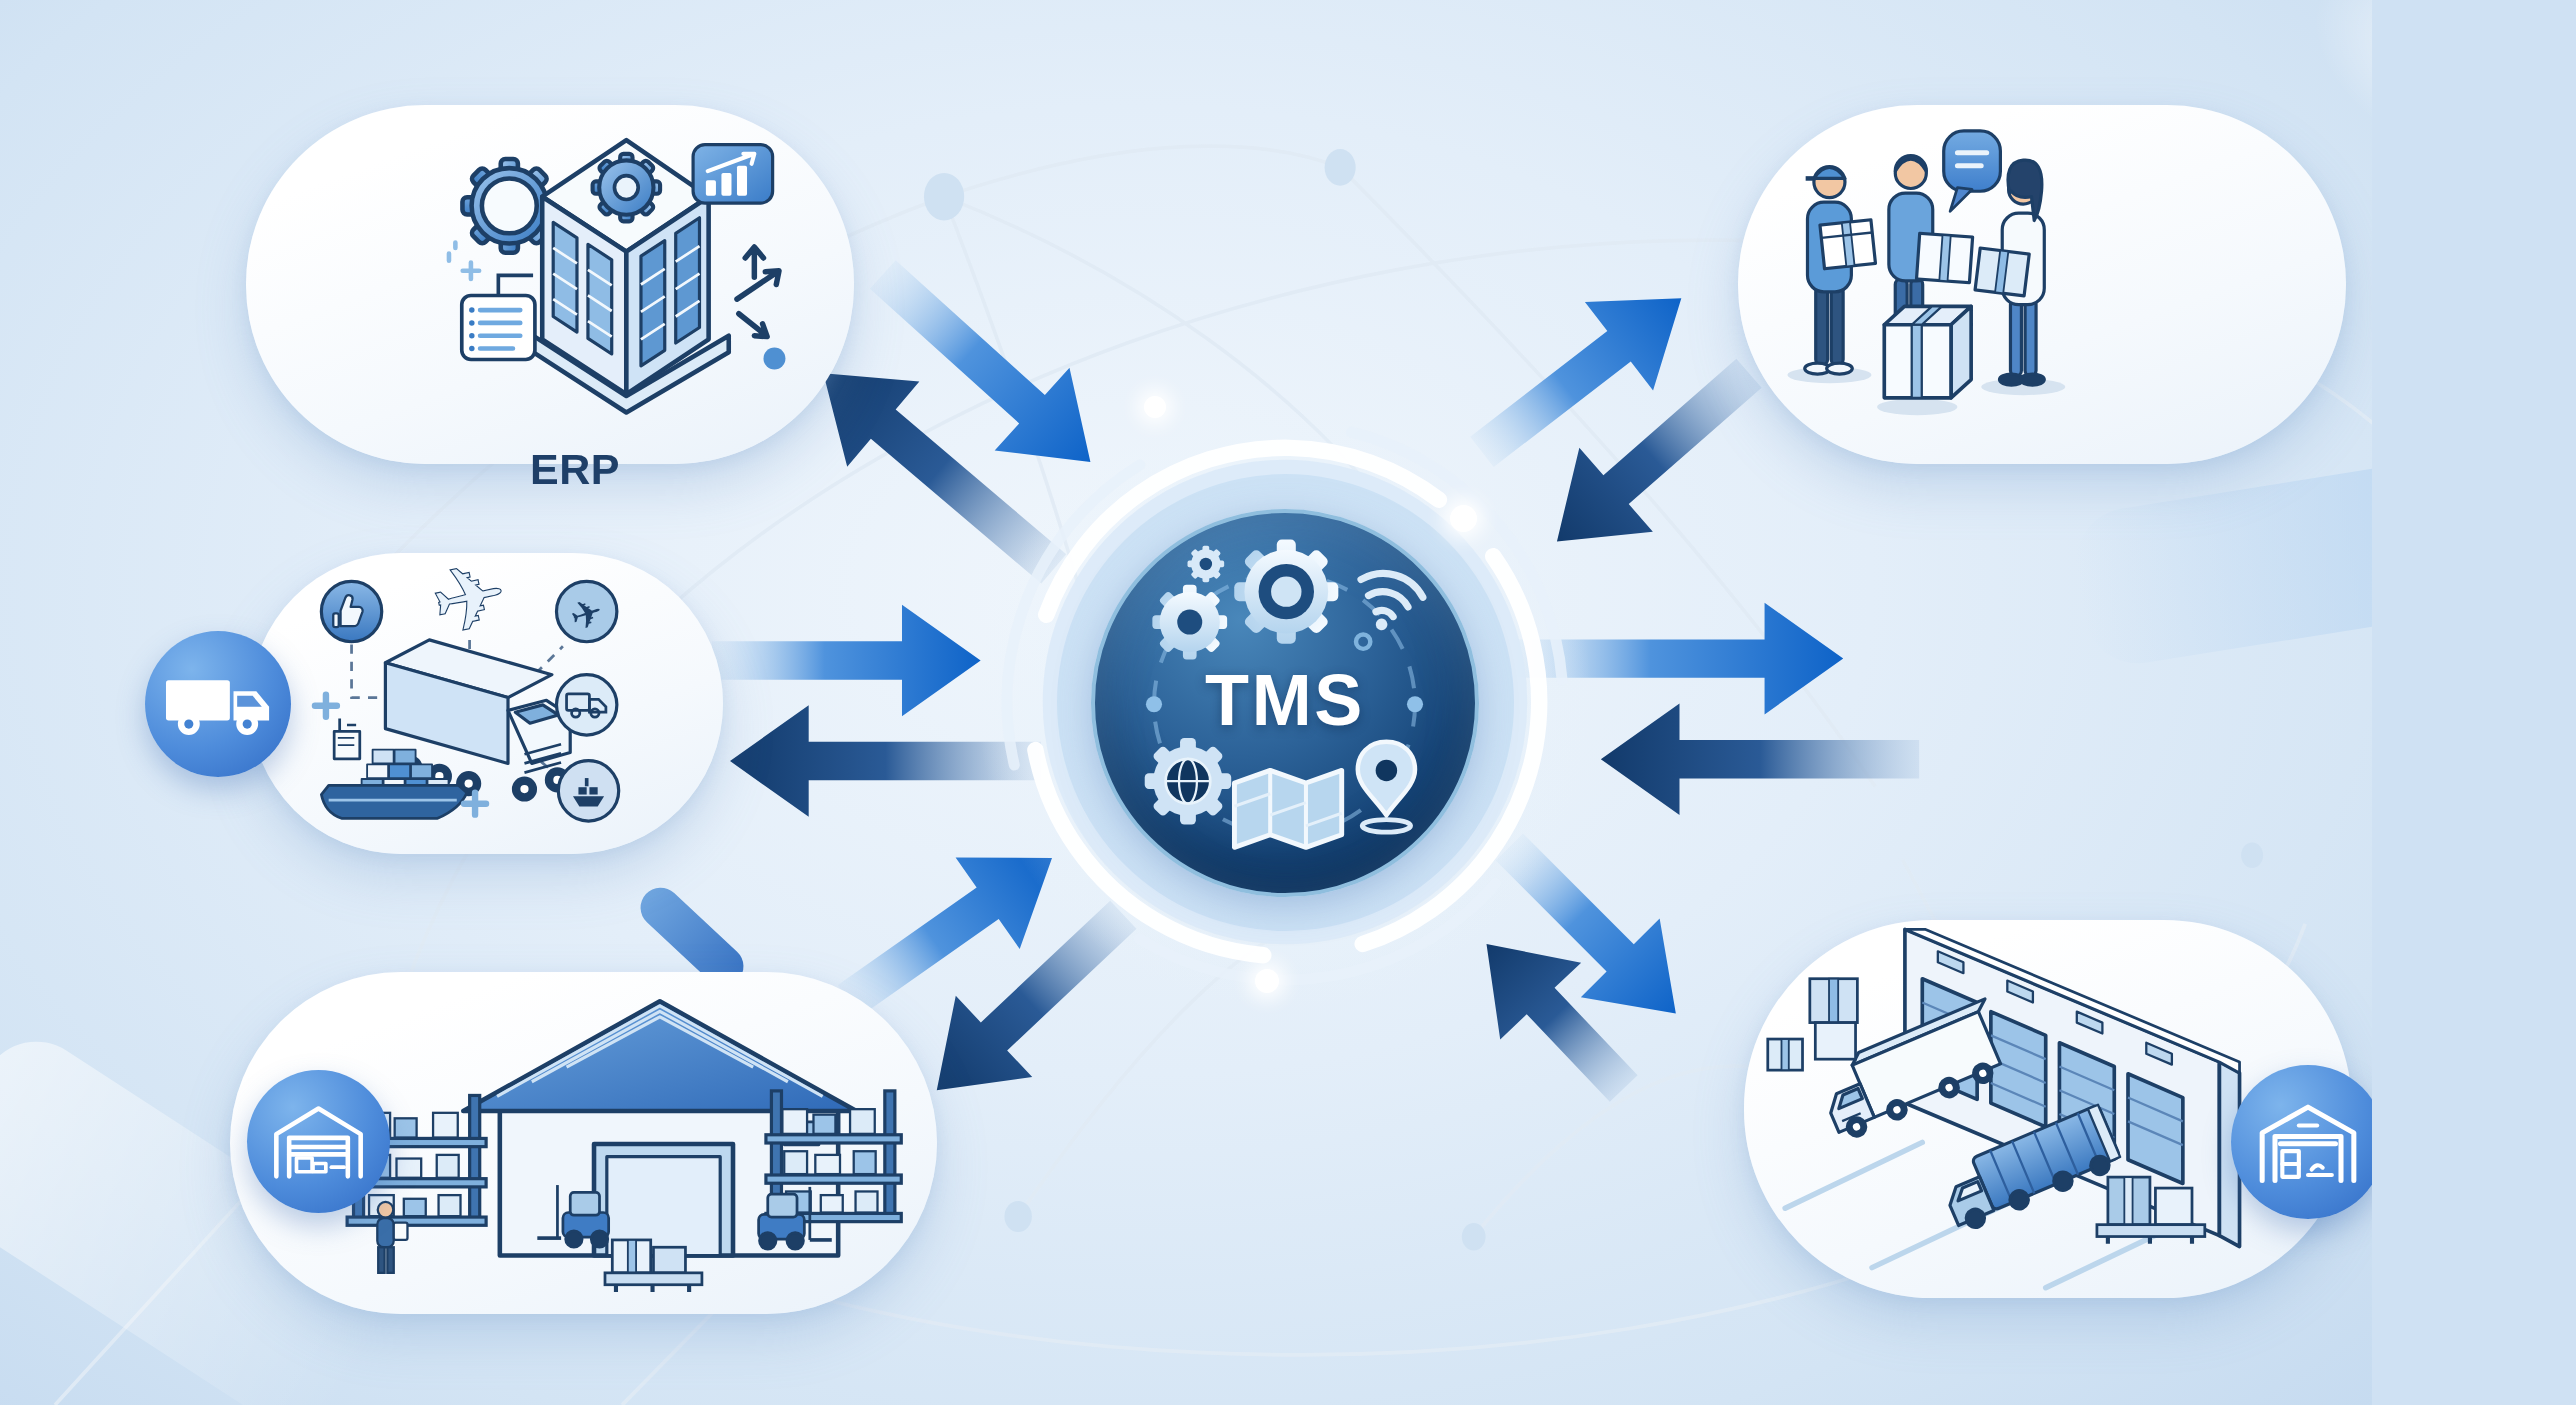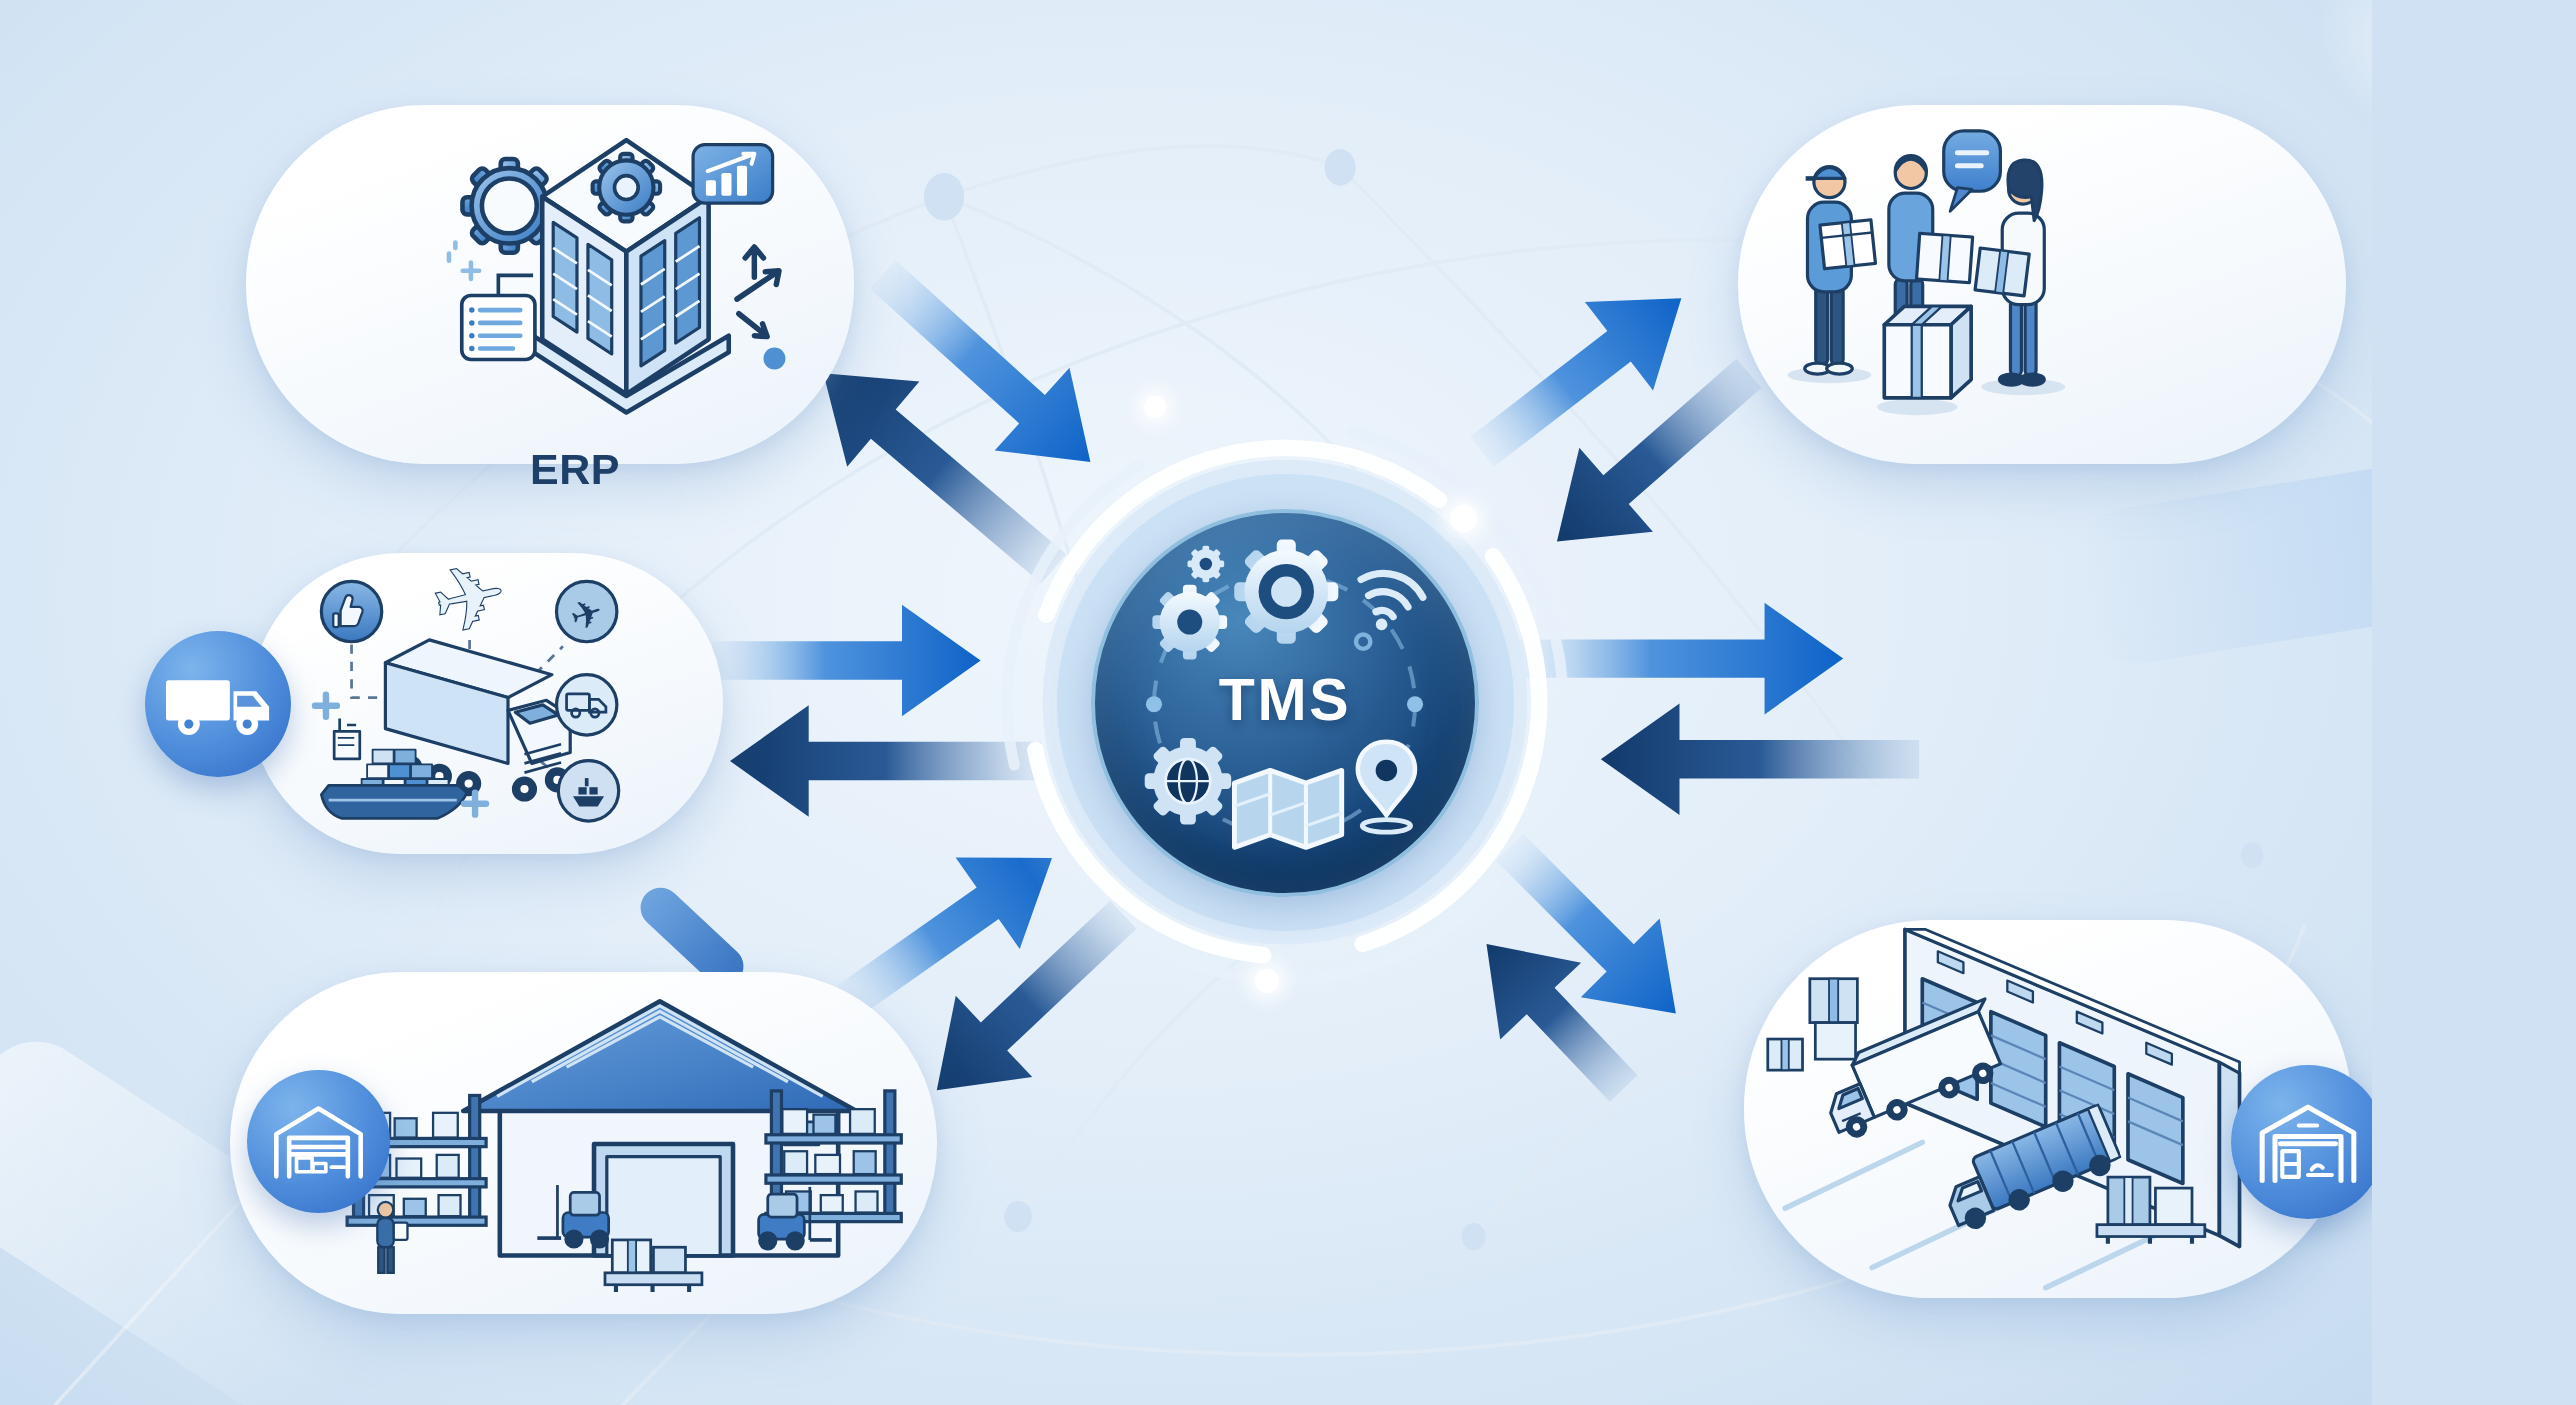--- a/index.html
+++ b/index.html
@@ -45,21 +45,21 @@
     background:radial-gradient(circle, rgba(255,255,255,.95) 0%, rgba(233,243,251,.55) 46%, rgba(233,243,251,0) 70%);}
   #hub-arcs{position:absolute;z-index:5;left:965px;top:382px;}
   .hub-band{position:absolute;z-index:5;left:1057px;top:474px;width:457px;height:457px;border-radius:50%;
     background:radial-gradient(circle, #d3e6f7 55%, #bed9f1 100%);}
   .hub-core{position:absolute;z-index:6;left:1091px;top:509px;width:388px;height:388px;border-radius:50%;
     background:radial-gradient(circle at 38% 28%, #4987ba 0%, #2c6298 38%, #174679 66%, #0f3560 100%);
     border:4.6px solid #8fbede;box-sizing:border-box;
     box-shadow:inset 0 16.5px 46px rgba(150,200,240,.25), inset 0 -22px 50px rgba(6,30,62,.45), 0 9.1px 37px rgba(70,115,180,.35);}
   .hub-core svg{position:absolute;left:0;top:0;}
   .tms-label{position:absolute;z-index:7;width:100%;top:50%;transform:translateY(-54%);
-    text-align:center;font-size:59px;font-weight:800;letter-spacing:2.7px;color:#ffffff;
+    text-align:center;font-size:72px;font-weight:800;letter-spacing:2.7px;color:#ffffff;
     text-shadow:0 3.7px 11px rgba(8,35,70,.45);}
   .glow-dot{position:absolute;z-index:8;background:#ffffff;border-radius:50%;
     box-shadow:0 0 18.3px 7.3px rgba(255,255,255,.9);}
   #gd1{left:1144px;top:396px;width:22px;height:22px;}
   #gd2{left:1450px;top:505px;width:27.4px;height:27.4px;}
   #gd3{left:1255px;top:969px;width:24px;height:24px;}
   #sparkle{position:absolute;z-index:4;left:2378px;top:1198px;}
 </style>
 </head>
 <body>

